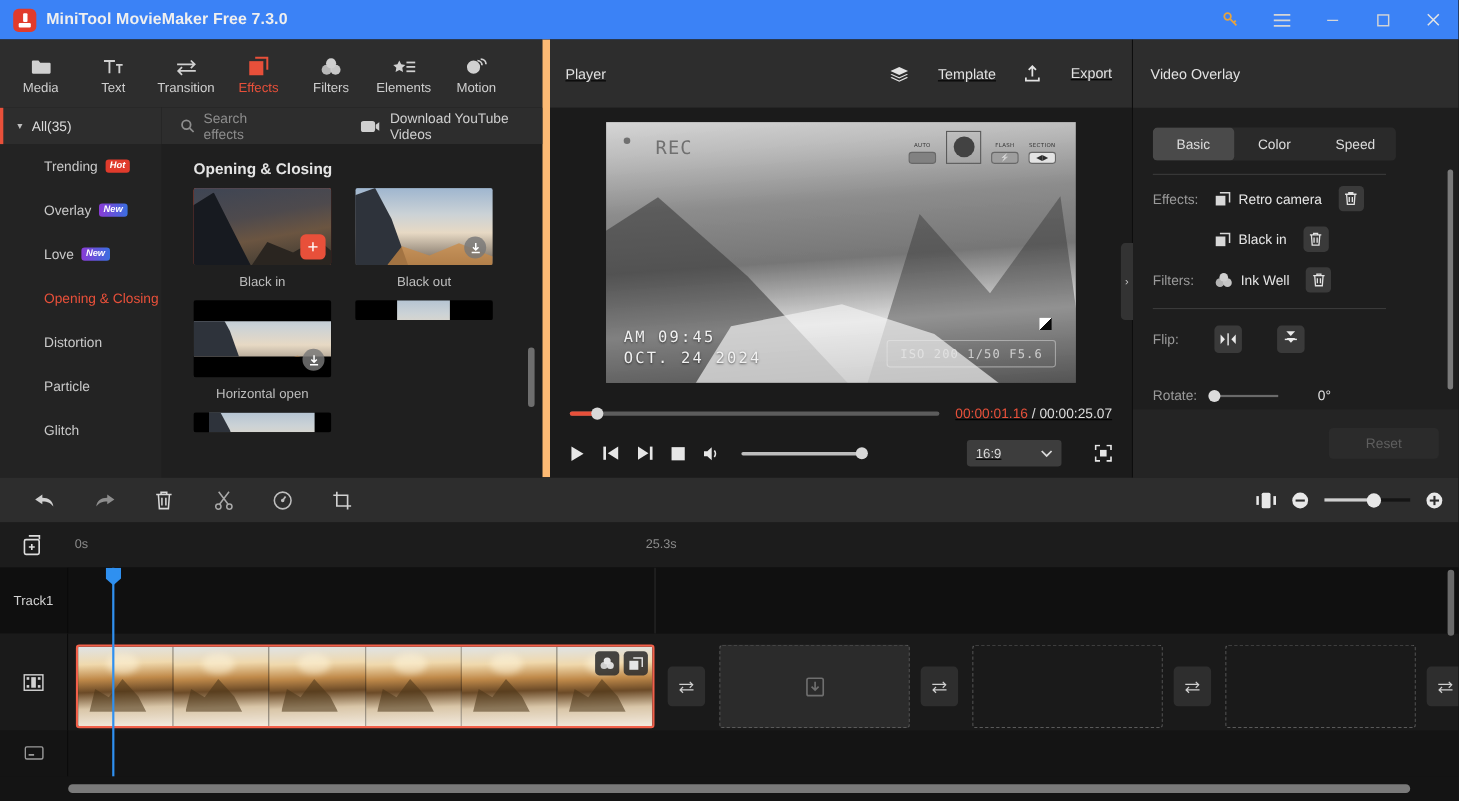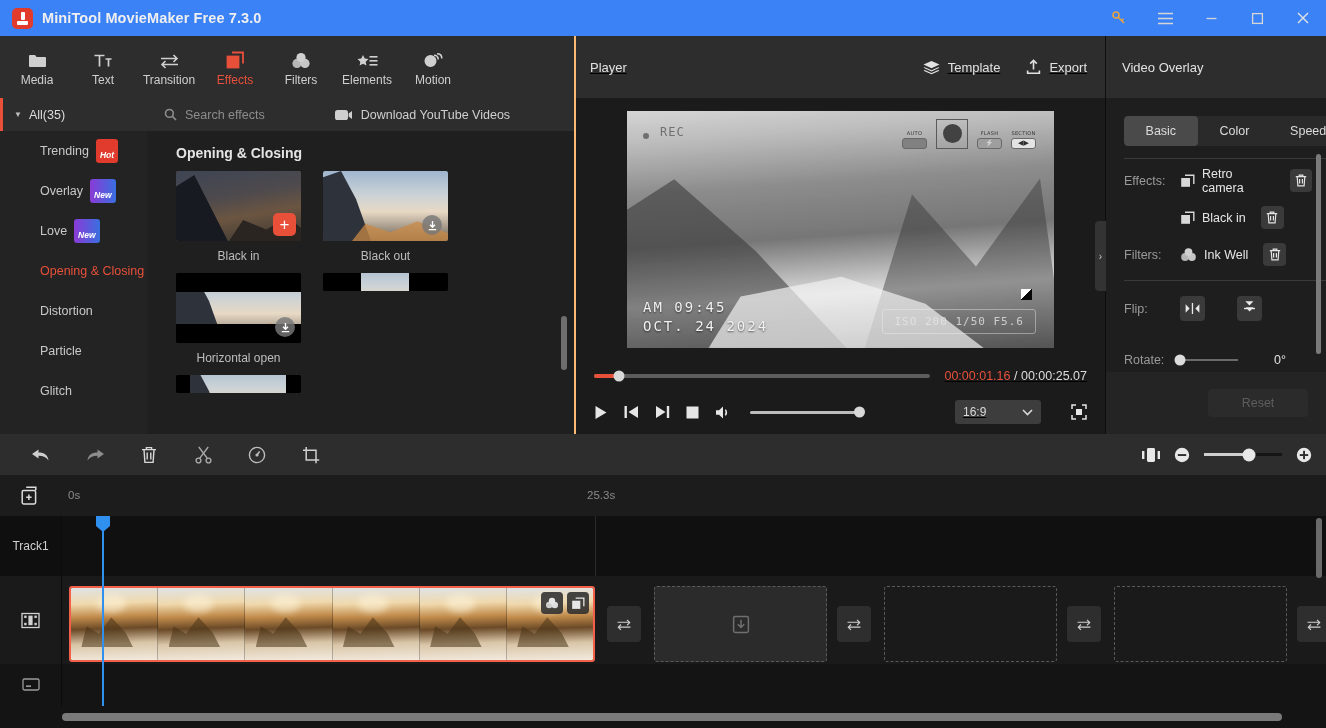--- a/index.html
+++ b/index.html
@@ -31,21 +31,21 @@
   .tb-right { margin-left: auto; display: flex; align-items: center; height: 36px; }
   .tb-btn {
     width: 46px; height: 36px; display: flex; align-items: center; justify-content: center;
     color: #d6d6d6;
   }
 
   
   .top { display: flex; height: 398px; flex: 0 0 398px; }
 
   
-  .leftcol { width: 576px; background: #1e1e1e; display: flex; flex-direction: column; border-right: 2px solid #fdba74; }
+  .leftcol { width: 500px; background: #1e1e1e; display: flex; flex-direction: column; border-right: 7px solid #fdba74; }
   .ribbon {
     height: 62px; background: #2d2d2d; display: flex; align-items: center;
     padding-left: 4px; flex: 0 0 62px;
   }
   .ribbon-item {
     width: 66px; height: 62px; display: flex; flex-direction: column; align-items: center;
     justify-content: center; color: #cfcfcf; font-size: 12px; gap: 5px; cursor: pointer;
   }
   .ribbon-item.active { color: #e8503a; }
   .ribbon-item .ricon { height: 21px; display: flex; align-items: flex-end; }
@@ -62,21 +62,21 @@
   .cat-all::before {
     content: ""; position: absolute; left: 0; top: 0; bottom: 0; width: 3px; background: #e8503a;
   }
   .cat-all .caret { font-size: 8px; margin-right: 7px; color: #bdbdbd; }
   .cat {
     height: 40px; display: flex; align-items: center; color: #c9c9c9; font-size: 12.5px;
     padding-left: 40px; cursor: pointer; gap: 7px;
   }
   .cat.sel { color: #e8503a; }
   .badge {
-    font-size: 8.5px; font-weight: bold; color: #fff; padding: 12px 4px 2px; border-radius: 3px;
+    font-size: 8.5px; font-weight: bold; color: #fff; padding: 1px 4px 2px; border-radius: 3px;
     font-style: italic; line-height: 1.1;
   }
   .badge.hot { background: #e03b2c; }
   .badge.new { background: linear-gradient(90deg,#8a3bd6,#3a6fe0); }
 
   .content { flex: 1; background: #1f1f1f; display: flex; flex-direction: column; min-width: 0; position: relative; }
   .searchbar {
     height: 33px; background: #2d2d2d; display: flex; align-items: center; flex: 0 0 33px;
   }
   .searchbox { display: flex; align-items: center; gap: 8px; padding-left: 17px; color: #8d8d8d; font-size: 12.5px; cursor: text; }
@@ -132,32 +132,32 @@
     position: absolute; right: 7px; width: 6px; border-radius: 3px; background: #6e6e6e;
   }
 
   
   .player { width: 530px; background: #1b1b1b; display: flex; flex-direction: column; flex: 0 0 530px; border-right: 1px solid #0d0d0d; position: relative; text-decoration: underline; }
   .player-head {
     height: 62px; background: #2d2d2d; display: flex; align-items: center; padding: 0 18px 0 14px;
     flex: 0 0 62px;
   }
   .player-head .ptitle { color: #e2e2e2; font-size: 13px; }
-  .phbtn { margin-left: auto; display: flex; align-items: center; gap: 8px; color: #e2e2e2; font-size: 13px; cursor: pointer; }
+  .phbtn { margin-left: auto; display: flex; gap: 27px; color: #e2e2e2; font-size: 13px; cursor: pointer; }
   .phbtn + .phbtn { margin-left: 26px; }
 
   .stage { flex: 1; display: flex; align-items: center; justify-content: center; background: #1b1b1b; }
   .video {
     width: 427px; height: 237px; position: relative; overflow: hidden;
     background: linear-gradient(176deg,#cfcfcf 0%,#b5b5b5 14%,#8b8b8b 32%,#777 52%,#d6d6d6 74%,#6e6e6e 100%);
     filter: grayscale(1) contrast(1.08);
   }
   .v-hill { position:absolute; background:#3b3b3b; }
-  .rec { position: absolute; left: 16px; top: 14px; display: flex; align-items: flex-end; gap: 11px;
-    color: #e5543a; font-size: 12px; letter-spacing: 1px; font-family: "DejaVu Sans Mono", monospace; }
+  .rec { position: absolute; left: 16px; top: 14px; display: flex; align-items: flex-start; gap: 23px;
+    color: #e5543a; font-size: 17px; letter-spacing: 1px; font-family: "DejaVu Sans Mono", monospace; }
   .rec-dot { width: 6px; height: 6px; border-radius: 50%; background: #e5543a; }
   .cam-ctrls { position: absolute; right: 18px; top: 8px; display: flex; align-items: flex-end; gap: 9px; }
   .cc { display: flex; flex-direction: column; align-items: center; gap: 2px; }
   .cc .cc-l { font-size: 5px; color: #3a3a3a; font-family: "DejaVu Sans", sans-serif; letter-spacing: .3px; }
   .cc .cc-b { width: 25px; height: 11px; border-radius: 3px; border: 1px solid #6a6a6a; display:flex; align-items:center; justify-content:center; }
   .cc-b.blue { background: #7a7fa8; }
   .cc-b.gold { background: #b49a6a; color: #4a3a1a; font-size: 7px; }
   .cc-b.grey { background: #dcdcdc; color: #333; font-size: 7px; }
   .shutter { width: 32px; height: 30px; border: 1px solid #5d5d5d; display: flex; align-items: center; justify-content: center; }
   .shutter i { width: 19px; height: 19px; border-radius: 50%; background: #e01e15; display:block; }

